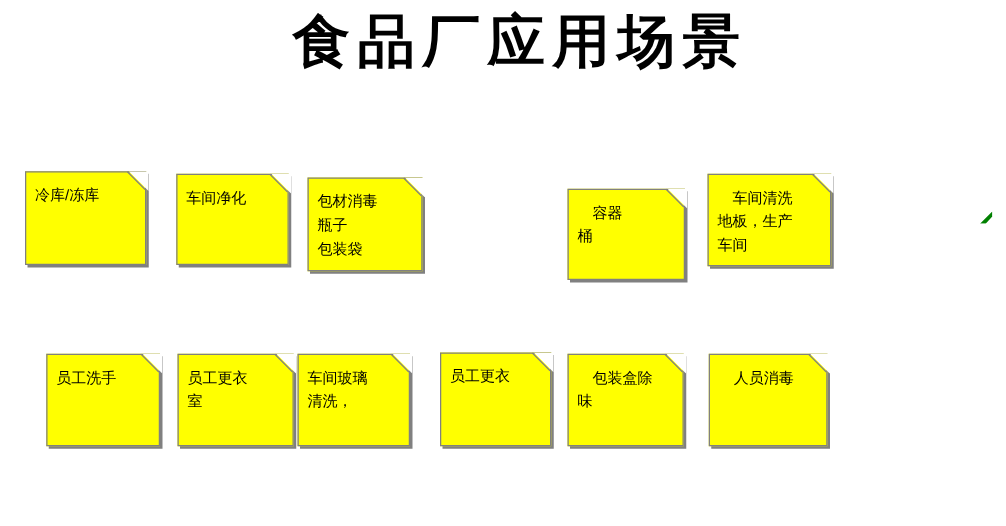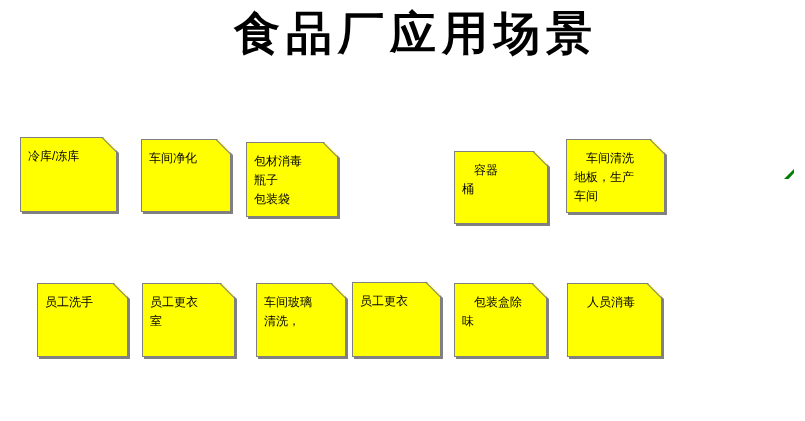--- a/index.html
+++ b/index.html
@@ -104,21 +104,21 @@
 车间</div>
   </div>
 
   <div class="note" style="left:37px;top:283px;width:91px;height:74px">
     <div class="note-text">员工洗手</div>
   </div>
   <div class="note" style="left:142px;top:283px;width:93px;height:74px">
     <div class="note-text">员工更衣
 室</div>
   </div>
-  <div class="note" style="left:256px;top:283px;width:90px;height:74px">
+  <div class="note" style="left:238px;top:283px;width:90px;height:74px">
     <div class="note-text">车间玻璃
 清洗，</div>
   </div>
   <div class="note" style="left:352px;top:282px;width:89px;height:75px">
     <div class="note-text">员工更衣</div>
   </div>
   <div class="note" style="left:567px;top:283px;width:95px;height:74px">
     <div class="note-text">　人员消毒</div>
   </div>
   <div class="note" style="left:454px;top:283px;width:93px;height:74px">

